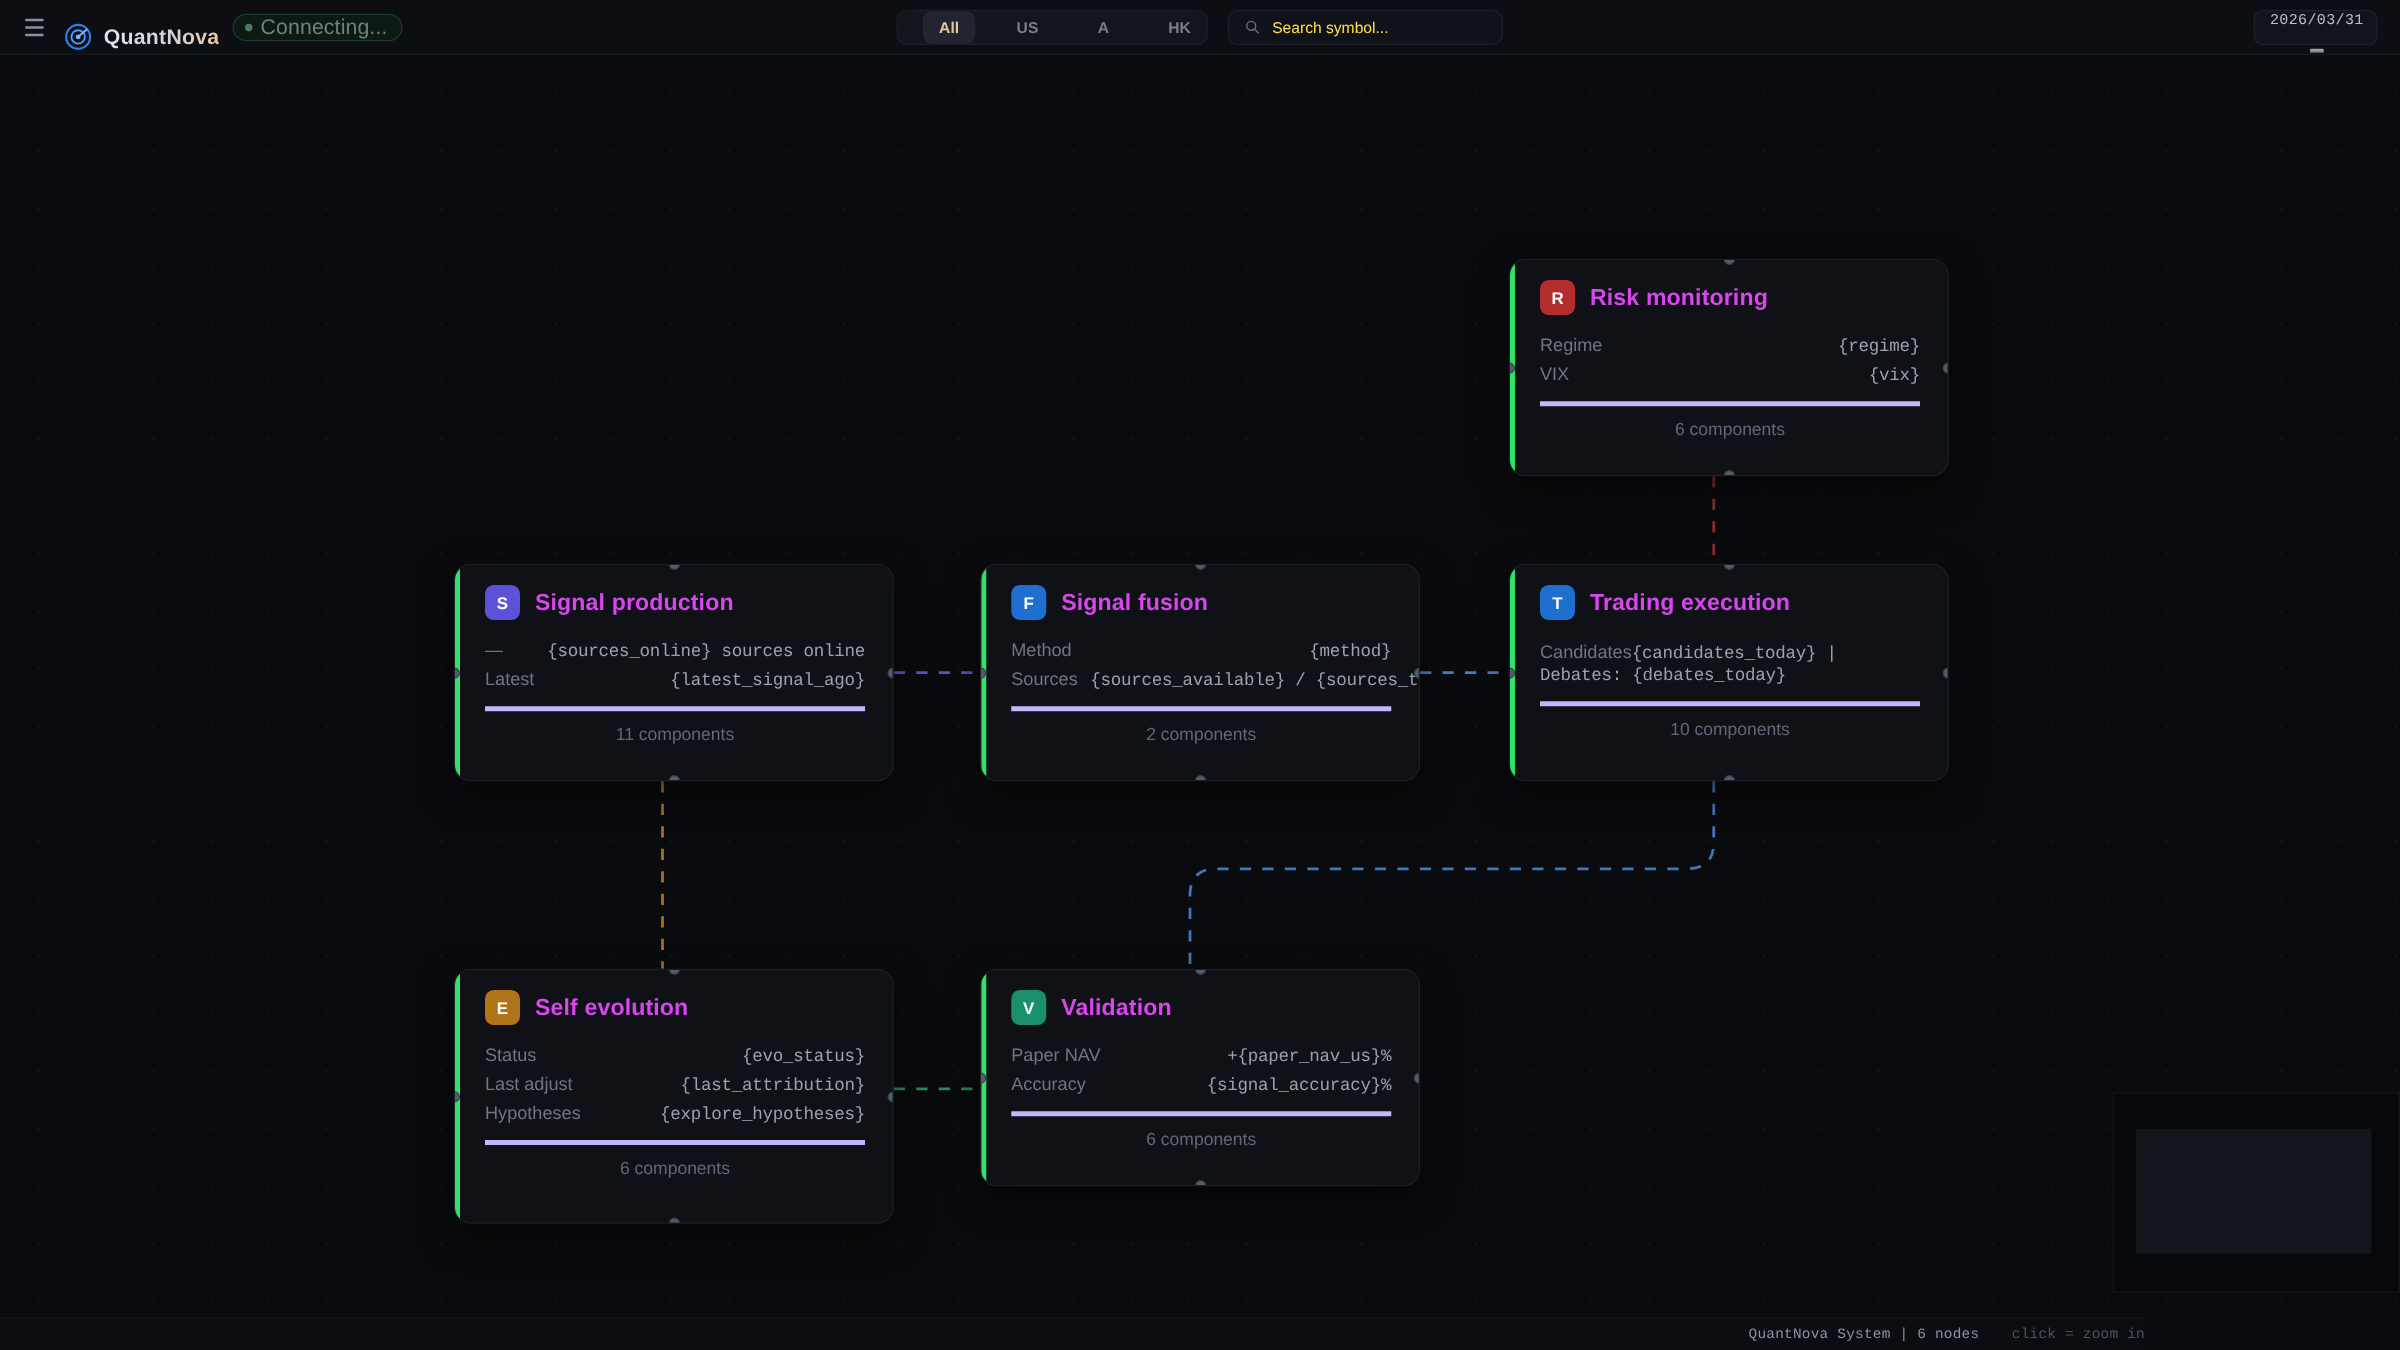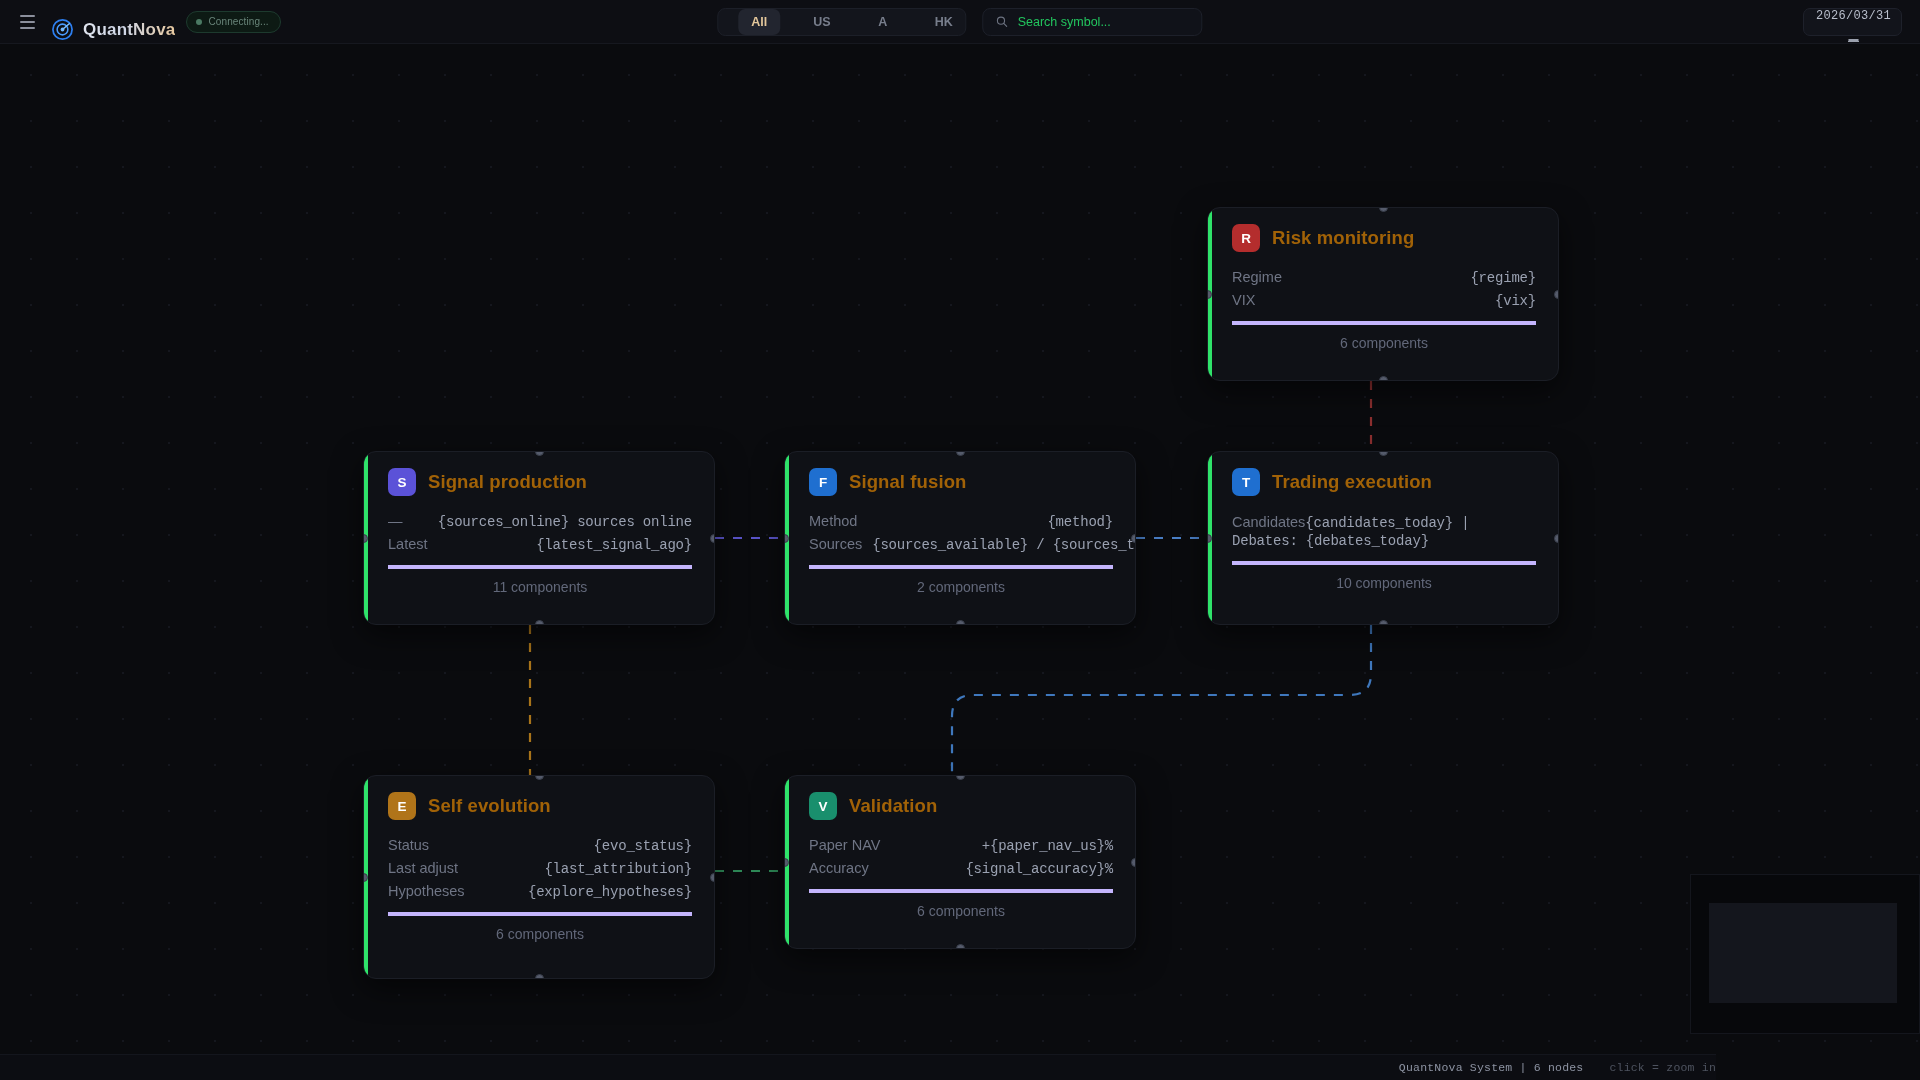--- a/index.html
+++ b/index.html
@@ -31,21 +31,21 @@
   .brand {
     font-size: 17px; font-weight: 700; letter-spacing: .2px;
     background: linear-gradient(90deg,#dfe4ee 0%,#cfd6e6 45%,#e8c9a0 100%);
     -webkit-background-clip: text; background-clip: text; color: transparent;
   }
   #conn-badge {
     display:flex; align-items:center; gap:6px;
     height: 22px; padding: 0 11px 0 9px;
     border: 1px solid #1d3a2e; border-radius: 11px;
     background: #0d1a14;
-    font-size: 10px; color: #69857a; letter-spacing: .1px;
+    font-size: 17px; color: #69857a; letter-spacing: .1px;
   }
   #conn-badge .dot { width:6px; height:6px; border-radius:50%; background:#4b7a63; display:block; }
 
   .tb-center {
     position: absolute; left: 50%; transform: translateX(-50%);
     display: flex; align-items: center; gap: 16px;
   }
   #market-tabs {
     display: flex; align-items: center;
     background: #13151c; border: 1px solid #1c1f28; border-radius: 8px;
@@ -60,21 +60,21 @@
   #market-tabs .seg.active {
     background: #22252f;
     color: #e4c79b;
   }
   #searchbox {
     display:flex; align-items:center; gap:9px;
     width: 220px; height: 28px; padding: 0 12px;
     background: #101219; border:1px solid #1d202a; border-radius: 8px;
   }
   #searchbox .sv { display:block; }
-  #searchbox .ph { font-size: 12.5px; color: #22c55e; }
+  #searchbox .ph { font-size: 12.5px; color: #fde047; }
 
   .tb-right { position:absolute; right: 18px; display:flex; align-items:center; }
   #datepicker {
     display:flex; align-items:center; gap: 16px;
     height: 28px; padding: 0 10px 0 12px;
     background:#12141b; border:1px solid #1e212b; border-radius:7px;flex-direction:column;
   }
   #datepicker .dval { font-size: 12px; color:#b9bfcc; font-family:"Liberation Mono", monospace; letter-spacing:.3px; }
   #datepicker .cal { width:11px;height:11px;border:1.4px solid #9aa0ad;border-radius:2px;position:relative;display:block; }
   #datepicker .cal:after{content:"";position:absolute;left:-1.4px;right:-1.4px;top:1.6px;height:1.4px;background:#9aa0ad;}
@@ -104,21 +104,21 @@
     position:absolute; left:0; top:0; bottom:0; width:4px;
     background:#2fe36a; border-radius: 13px 0 0 13px;
   }
   .node .body { padding: 16px 22px 0 24px; }
   .node .head { display:flex; align-items:center; gap:12px; margin-bottom: 16px; }
   .node .badge {
     width: 28px; height: 28px; border-radius: 7px;
     display:flex; align-items:center; justify-content:center;
     font-size: 13.5px; font-weight: 700; color:#fff; flex: 0 0 auto;
   }
-  .node .title { font-size: 18.5px; font-weight: 700; color:#a16207; letter-spacing:.1px; }
+  .node .title { font-size: 18.5px; font-weight: 700; color:#d946ef; letter-spacing:.1px; }
 
   .node .rows { }
   .node .row {
     display:flex; align-items:baseline; justify-content:space-between;
     gap: 10px; padding: 1px 0 5px 0;
     white-space: nowrap;
   }
   .node .k { font-size: 14.5px; color:#6f7585; flex:0 0 auto; }
   .node .v {
     font-size: 14px; color:#9aa1b1;

